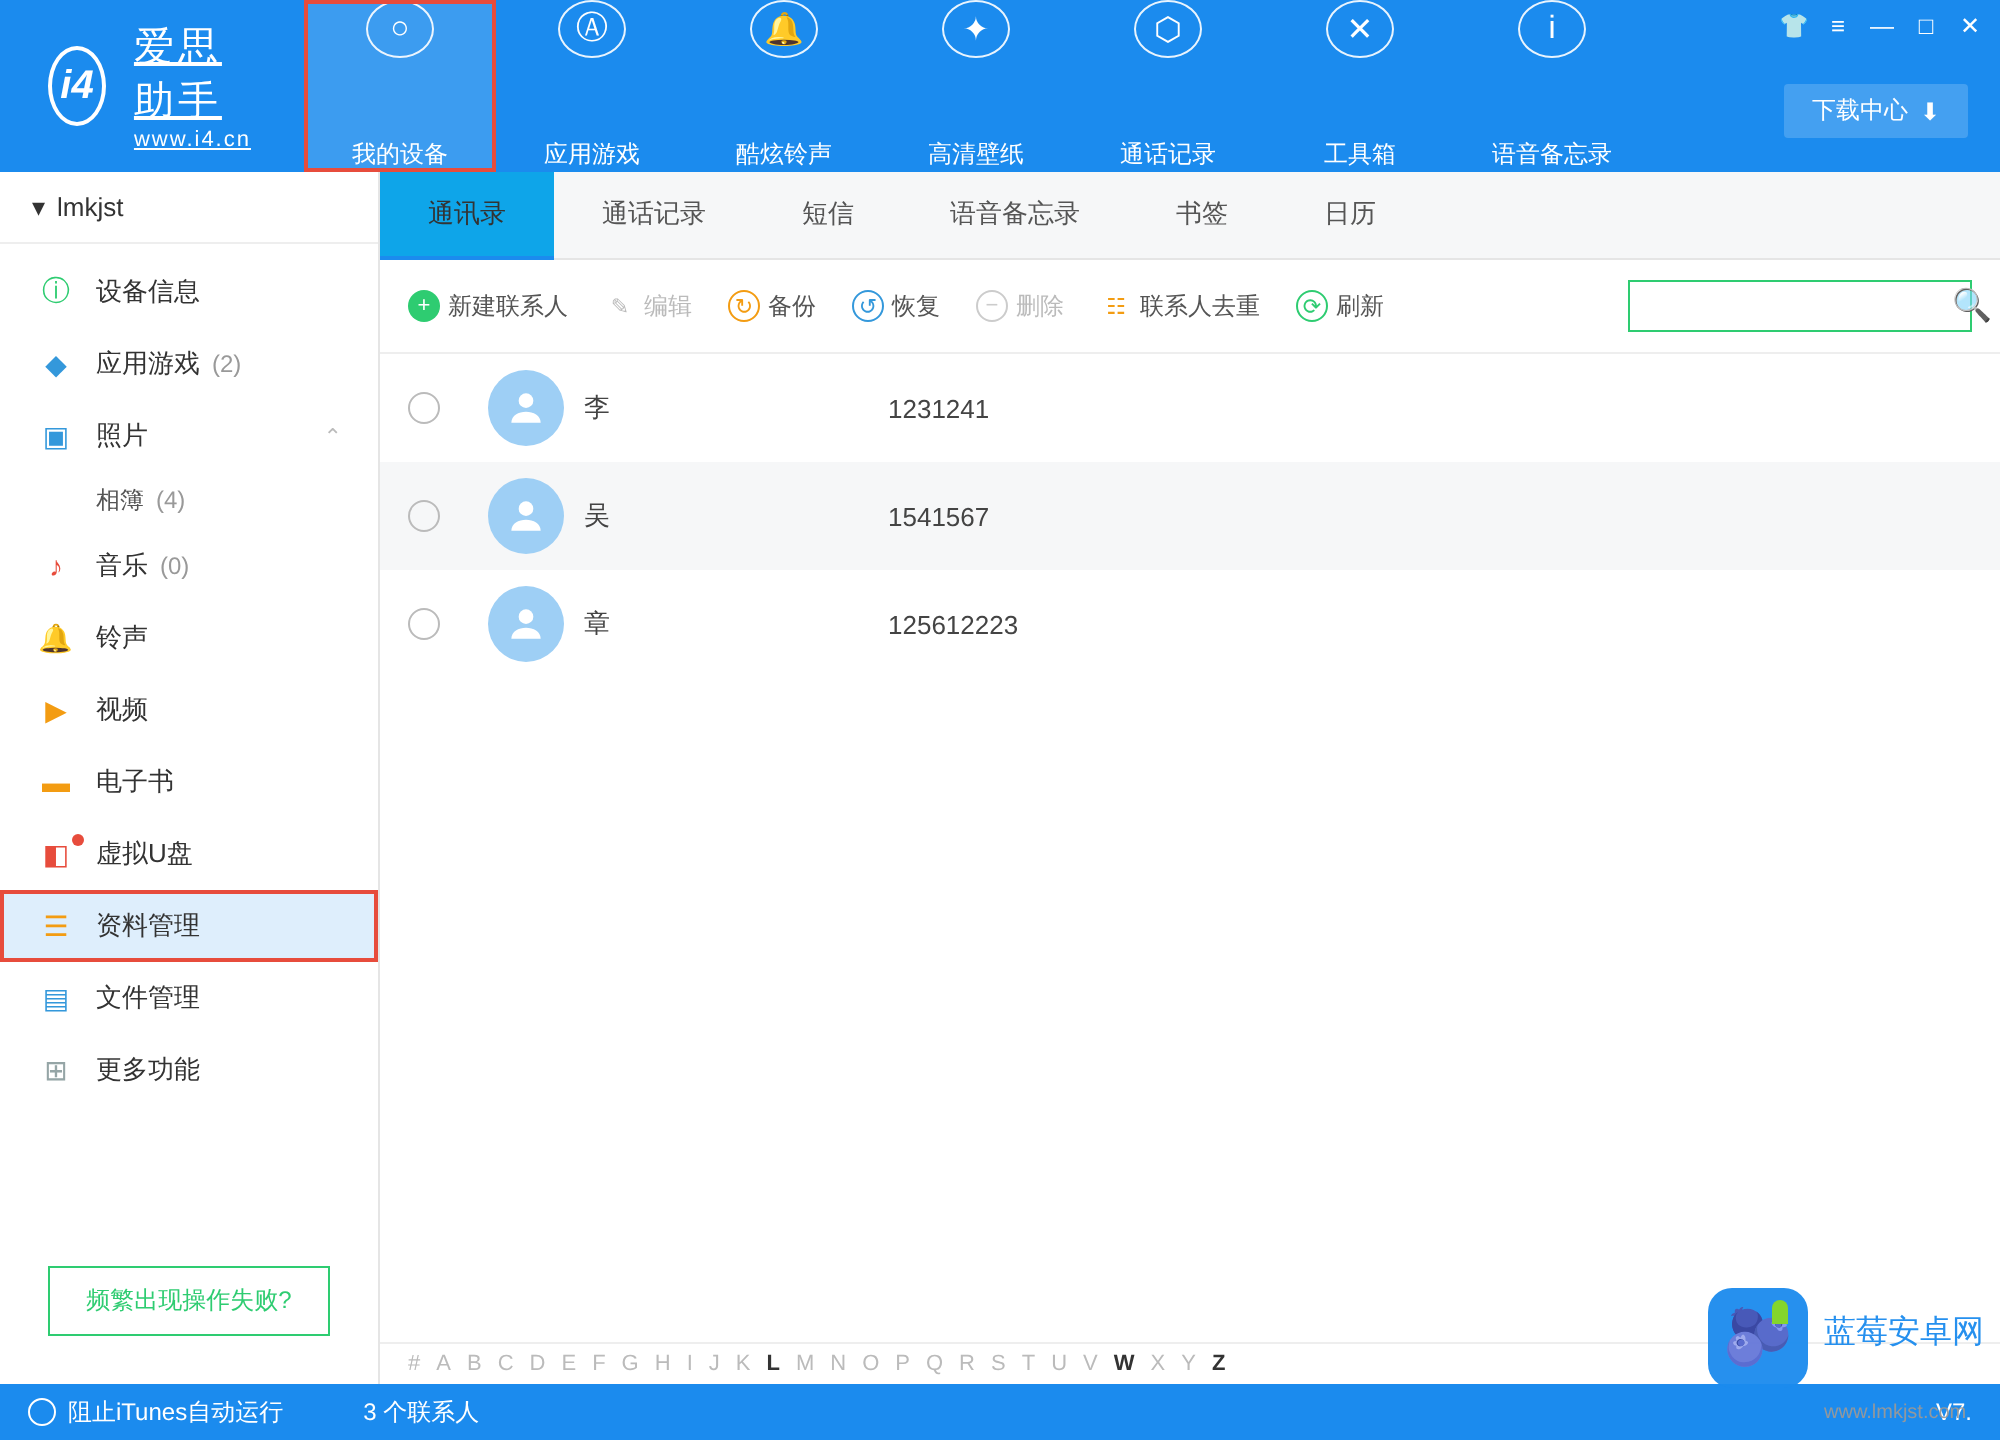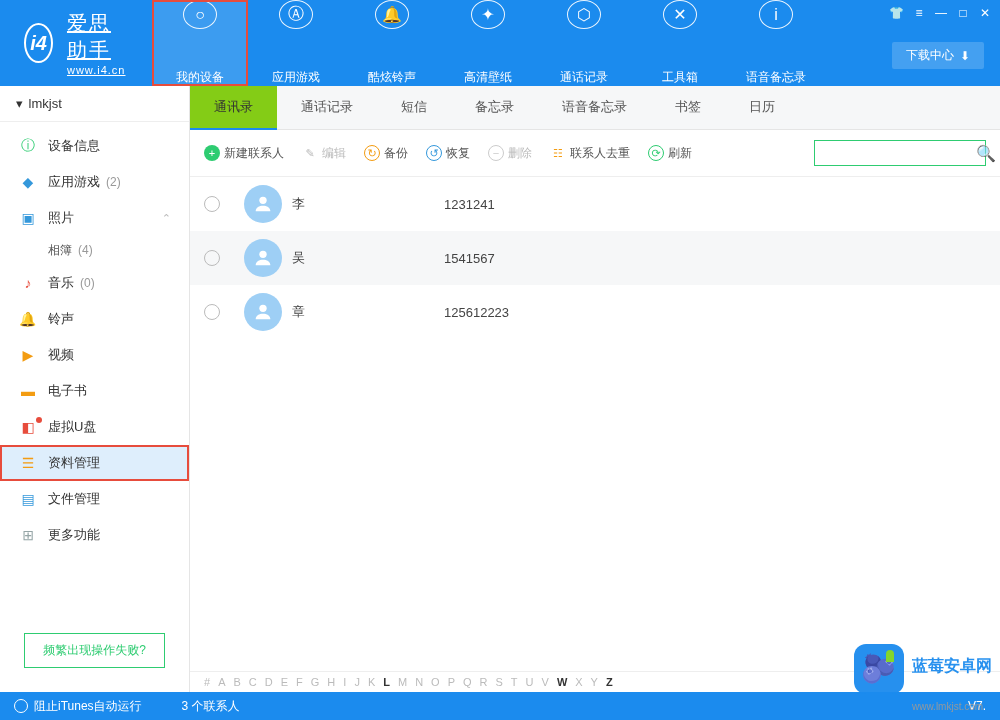--- a/index.html
+++ b/index.html
@@ -40,21 +40,21 @@
 .side-sub { padding-left: 48px; font-size: 12px; color: #555; padding-top: 6px; padding-bottom: 6px; cursor: pointer; }
 .side-sub .count { color: #999; margin-left: 6px; }
 .red-dot { width: 6px; height: 6px; background: #e74c3c; border-radius: 50%; position: absolute; top: 8px; left: 36px; }
 
 .help-box { margin: 24px; border: 1px solid #2ecc71; color: #2ecc71; text-align: center; padding: 8px; font-size: 12px; cursor: pointer; }
 
 
 .content { flex: 1; display: flex; flex-direction: column; }
 .tabs { display: flex; border-bottom: 1px solid #e5e5e5; background: #f6f7f8; }
 .tab { padding: 12px 24px; font-size: 13px; color: #555; cursor: pointer; }
-.tab.active { background: #84cc16; color: #333; border-bottom: 2px solid #1b8bee; margin-bottom: -1px; }
+.tab.active { background: #0ea5e9; color: #333; border-bottom: 2px solid #1b8bee; margin-bottom: -1px; }
 
 .toolbar { display: flex; align-items: center; padding: 10px 14px; gap: 18px; border-bottom: 1px solid #eee; }
 .tool-btn { display: flex; align-items: center; gap: 4px; font-size: 12px; color: #555; cursor: pointer; }
 .tool-btn.disabled { color: #bbb; }
 .tool-btn .ti { width: 16px; height: 16px; display: inline-flex; align-items: center; justify-content: center; border-radius: 50%; font-size: 11px; }
 .search-box { margin-left: auto; border: 1px solid #2ecc71; width: 172px; height: 26px; display: flex; align-items: center; padding: 0 6px; }
 .search-box input { border: none; outline: none; flex: 1; font-size: 12px; }
 .search-box .sicon { color: #bbb; }
 
 .table-head { display: flex; padding: 8px 14px; border-bottom: 1px solid #eee; font-size: 12px; color: #666; align-items: center; }
@@ -79,21 +79,21 @@
 
 .status { height: 28px; background: #1b8bee; color: #fff; display: flex; align-items: center; padding: 0 14px; font-size: 12px; }
 .status .left { display: flex; align-items: center; gap: 6px; }
 .status .center { margin-left: 40px; }
 .status .right { margin-left: auto; }
 
 
 .watermark { position: absolute; bottom: 8px; right: 8px; display: flex; align-items: center; gap: 8px; opacity: 0.95; pointer-events: none; }
 .wm-icon { width: 50px; height: 50px; background: #1b8bee; border-radius: 12px; display: flex; align-items: center; justify-content: center; font-size: 28px; color: #fff; position: relative; }
 .wm-icon::after { content: ""; width: 8px; height: 12px; background: #7ed321; position: absolute; top: 6px; right: 10px; border-radius: 4px 4px 0 0; }
-.wm-text { color: #1b8bee; font-size: 16px; font-weight: bold; margin-top: 31px; }
+.wm-text { color: #1b8bee; font-size: 16px; font-weight: normal; margin-top: 31px; }
 .wm-sub { color: #999; font-size: 10px; margin-top: 24px; }
 
 svg { display: block; }
 </style>
 </head>
 <body>
 
 <div class="header">
   <div class="logo-area">
     <div class="logo-icon">i4</div>
@@ -203,21 +203,20 @@
         </div>
       </div>
     <div class="help-box">频繁出现操作失败?</div>
   </div>
 
   <div class="content">
     <div class="tabs" id="tabs">
         <div class="tab active">通讯录</div>
         <div class="tab">通话记录</div>
         <div class="tab">短信</div>
-        <div class="tab">备忘录</div>
         <div class="tab">语音备忘录</div>
         <div class="tab">书签</div>
         <div class="tab">日历</div>
       </div>
 
     <div class="toolbar">
       <div class="tool-btn">
           <span class="ti" style="background:#2ecc71;color:#fff">+</span>
           <span>新建联系人</span>
         </div>

